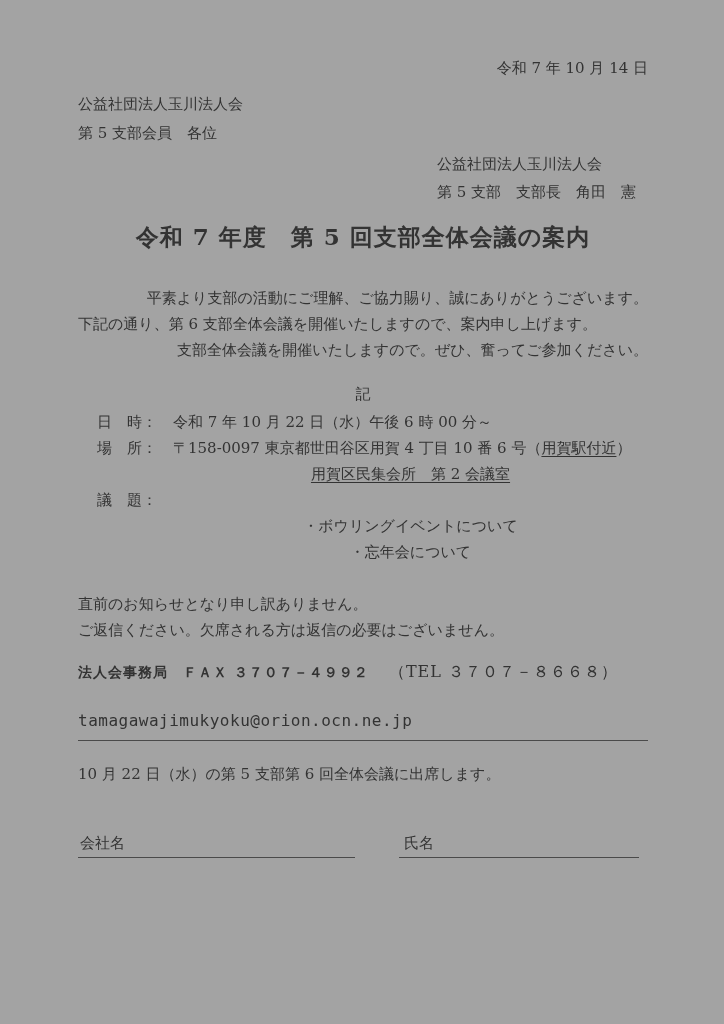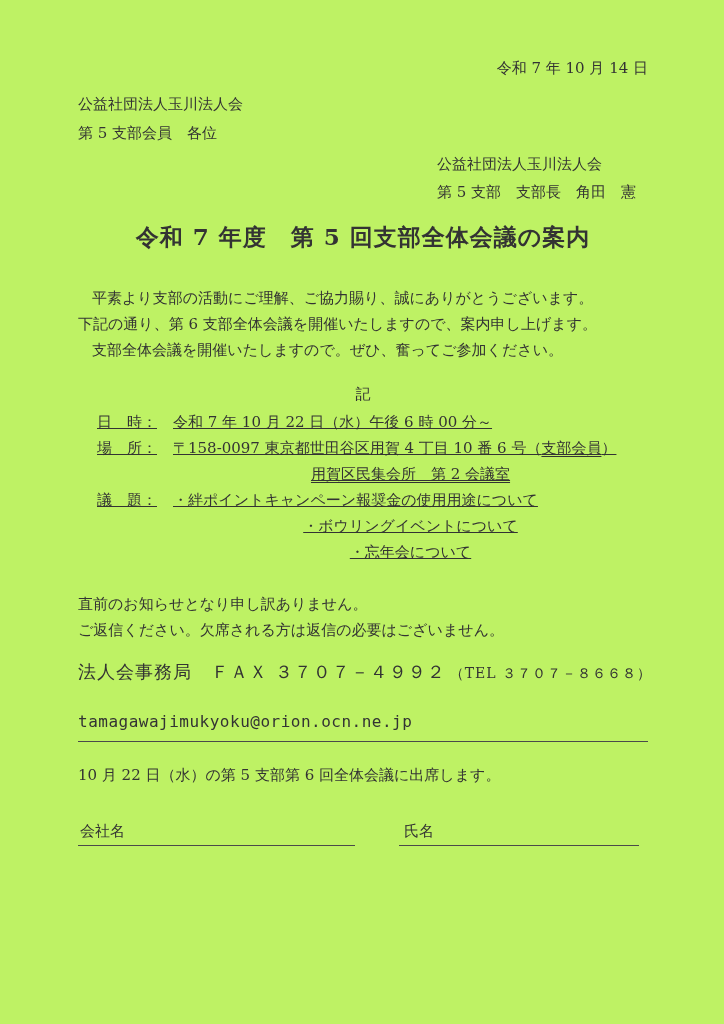--- a/index.html
+++ b/index.html
@@ -1,21 +1,21 @@
 <!DOCTYPE html>
 <html><head>
 <meta charset="utf-8">
 <style>
   * { margin: 0; padding: 0; box-sizing: border-box; }
   html, body { background: #ffffff; }
   .sheet {
     position: relative;
     width: 724px;
     height: 1024px;
-    background: #bef264;
+    background: #a3a3a3;
     color: #333333;
     font-family: "DejaVu Serif", "Liberation Serif", serif;
     font-size: 15px;
     overflow: hidden;
   }
   .content {
     padding: 58px 76px 0 78px; 
   }
   .line { line-height: 21px; }
   .date-line { text-align: right; line-height: 20px; }
@@ -25,48 +25,48 @@
   .sender-block .line { line-height: 28px; }
   .doc-title {
     margin-top: 16px;
     text-align: center;
     font-weight: bold;
     font-size: 23px;
     letter-spacing: 1px;
   }
   .greeting { margin-top: 32px; }
   .greeting .line { line-height: 26px; }
-  .indent { text-indent: 14px; }
+  .indent { text-indent: 14px; text-align: right; }
   .record-marker { margin-top: 18px; text-align: center; line-height: 26px; }
-  .details { margin-top: 2px; text-decoration: underline; }
+  .details { margin-top: 2px; }
   .detail-row { display: flex; line-height: 26px; }
   .detail-label { margin-left: 19px; width: 76px; flex: 0 0 76px; }
   .detail-cont { margin-left: 95px; line-height: 26px; text-align: center; }
   .u { text-decoration: underline; text-underline-offset: 3px; }
   .closing { margin-top: 26px; }
   .closing .line { line-height: 26px; }
   .deadline { font-weight: bold; text-decoration: underline; text-underline-offset: 3px; }
   .fax-line { margin-top: 14px; line-height: 30px; white-space: nowrap; }
-  .fax-main { font-weight: normal; font-size: 18px; letter-spacing: 1px; }
-  .tel-note { font-size: 14px; letter-spacing: 1px; margin-left: 4px; }
+  .fax-main { font-weight: bold; font-size: 14px; letter-spacing: 1px; }
+  .tel-note { font-size: 16px; letter-spacing: 1px; margin-left: 20px; }
   .email-line {
     margin-top: 22px;
     font-family: "DejaVu Sans Mono", "Liberation Mono", monospace;
     font-size: 16px;
     line-height: 24px;
     letter-spacing: 0.5px;
   }
   .rule {
     margin-top: 7px;
     border: none;
     border-top: 1.6px solid #4a4a4a;
     width: 570px;
   }
   .attendance-line { margin-top: 21px; line-height: 24px; }
-  .form-row { margin-top: 34px; display: flex; }
+  .form-row { margin-top: 47px; display: flex; }
   .form-field {
     border-bottom: 1.6px solid #4a4a4a;
     padding-bottom: 3px;
     line-height: 21px;
   }
   .company-field { width: 277px; padding-left: 2px; }
   .name-field { width: 240px; margin-left: 44px; padding-left: 5px; }
 </style>
 </head>
 <body>
@@ -94,28 +94,27 @@
 
     <div class="record-marker">記</div>
 
     <div class="details">
       <div class="detail-row">
         <span class="detail-label">日　時：</span>
         <span class="detail-value">令和 7 年 10 月 22 日（水）午後 6 時 00 分～</span>
       </div>
       <div class="detail-row">
         <span class="detail-label">場　所：</span>
-        <span class="detail-value"><span>〒158-0097 東京都世田谷区用賀 4 丁目 10 番 6 号（</span><span class="u">支部会員</span><span>）</span></span>
+        <span class="detail-value"><span>〒158-0097 東京都世田谷区用賀 4 丁目 10 番 6 号（</span><span class="u">用賀駅付近</span><span>）</span></span>
       </div>
       <div class="detail-cont">
         <span class="u">用賀区民集会所　第 2 会議室</span>
       </div>
       <div class="detail-row">
         <span class="detail-label">議　題：</span>
-        <span class="detail-value">・絆ポイントキャンペーン報奨金の使用用途について</span>
       </div>
       <div class="detail-cont">
         <span>・ボウリングイベントについて</span>
       </div>
       <div class="detail-cont">
         <span>・忘年会について</span>
       </div>
     </div>
 
     <div class="closing">

